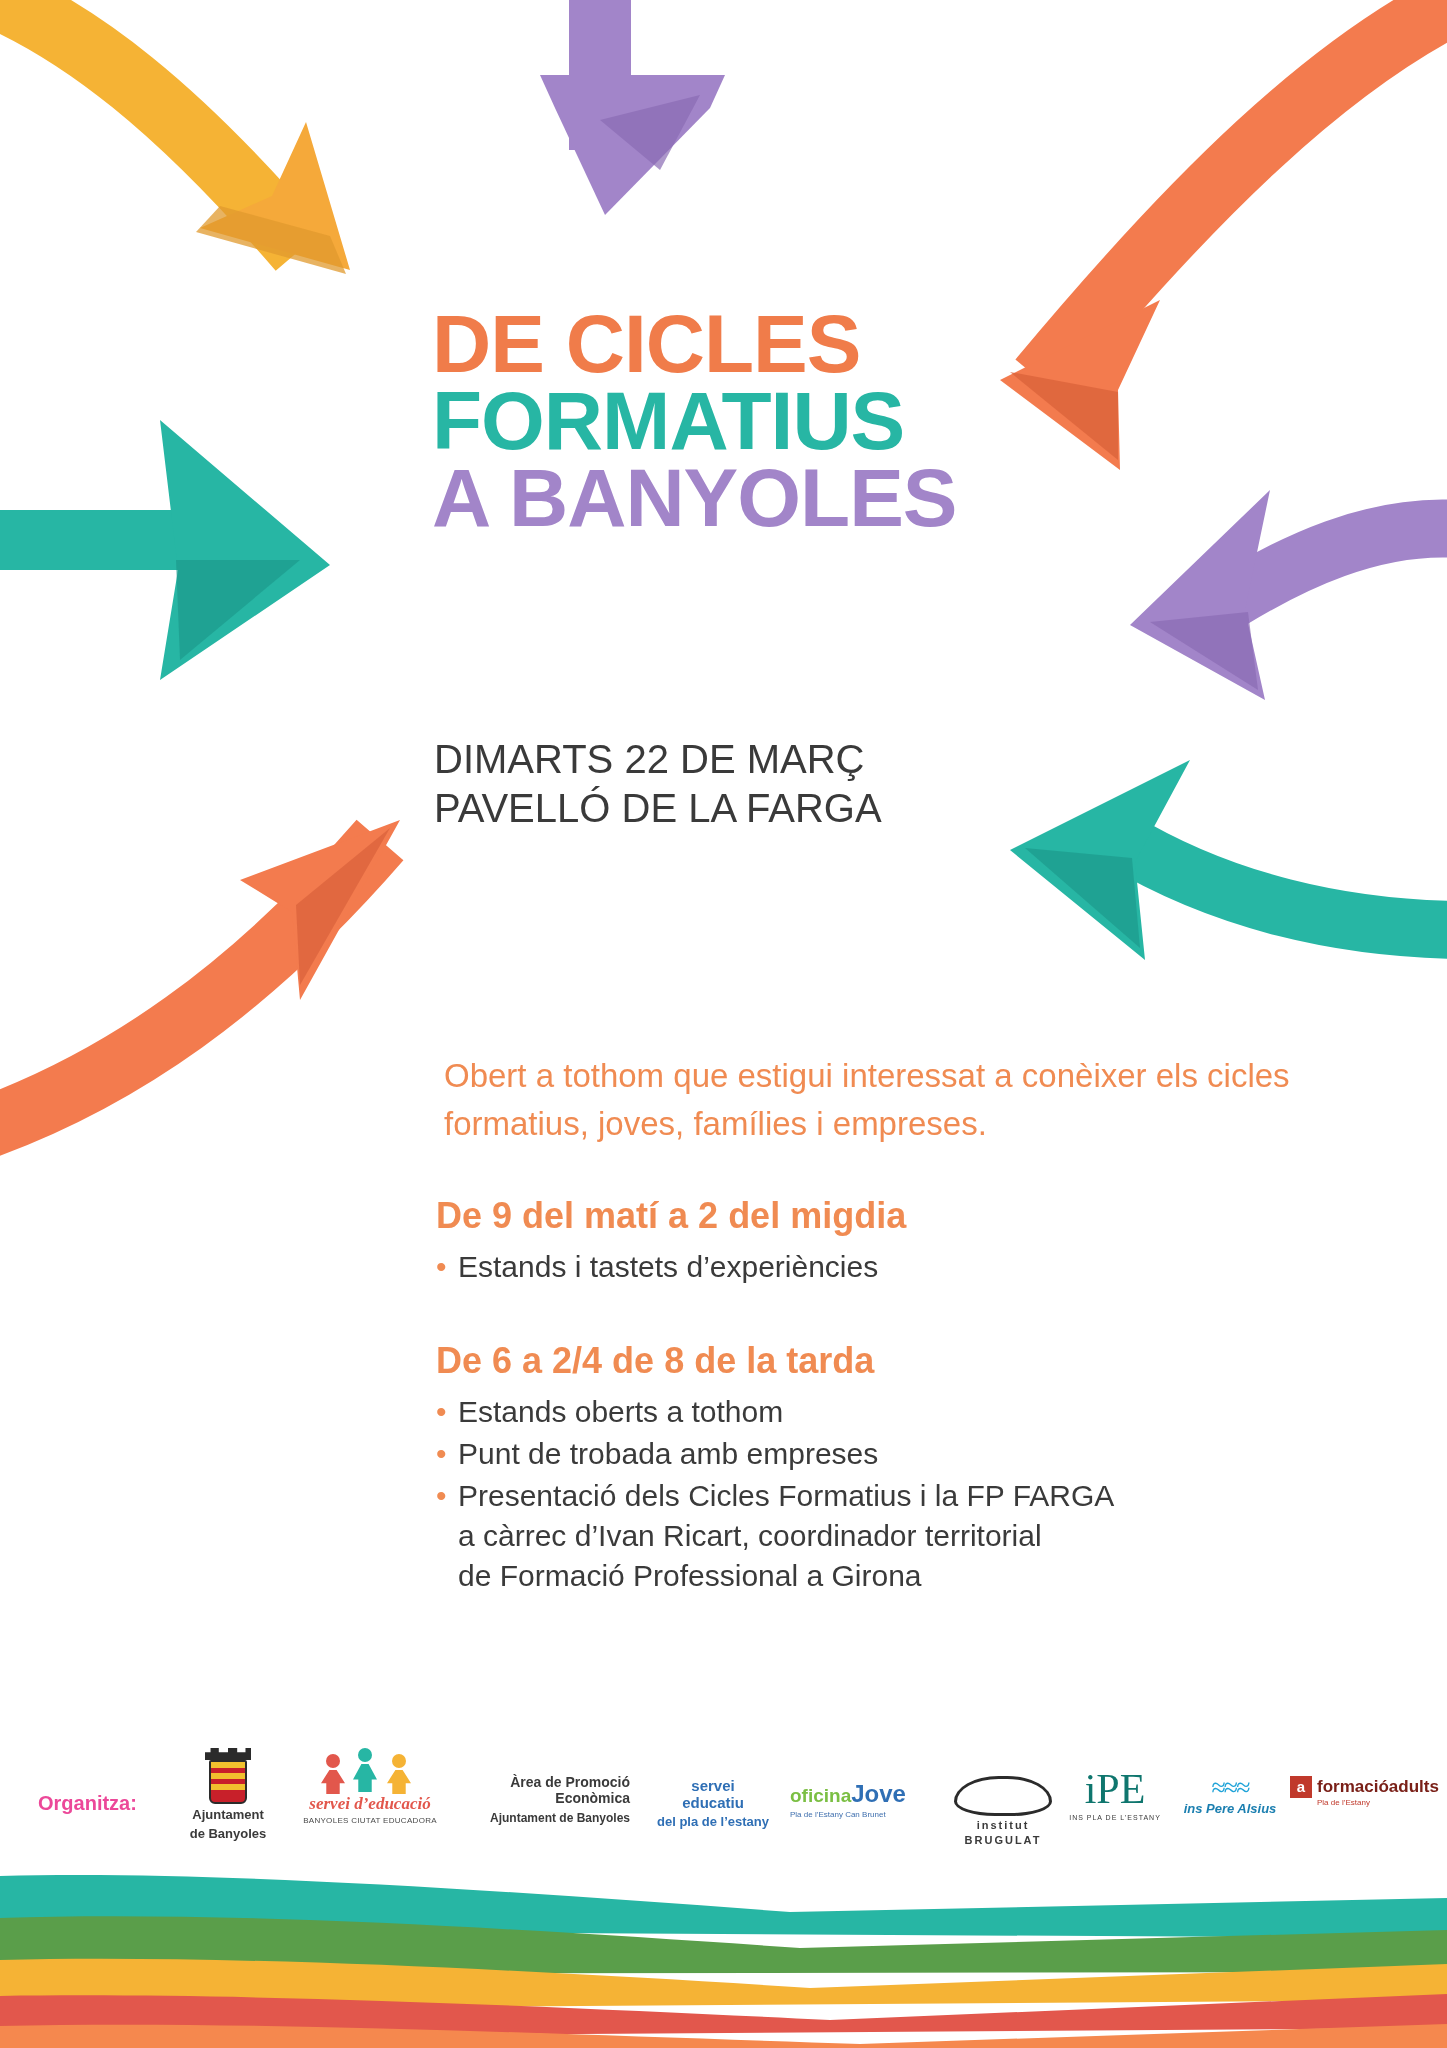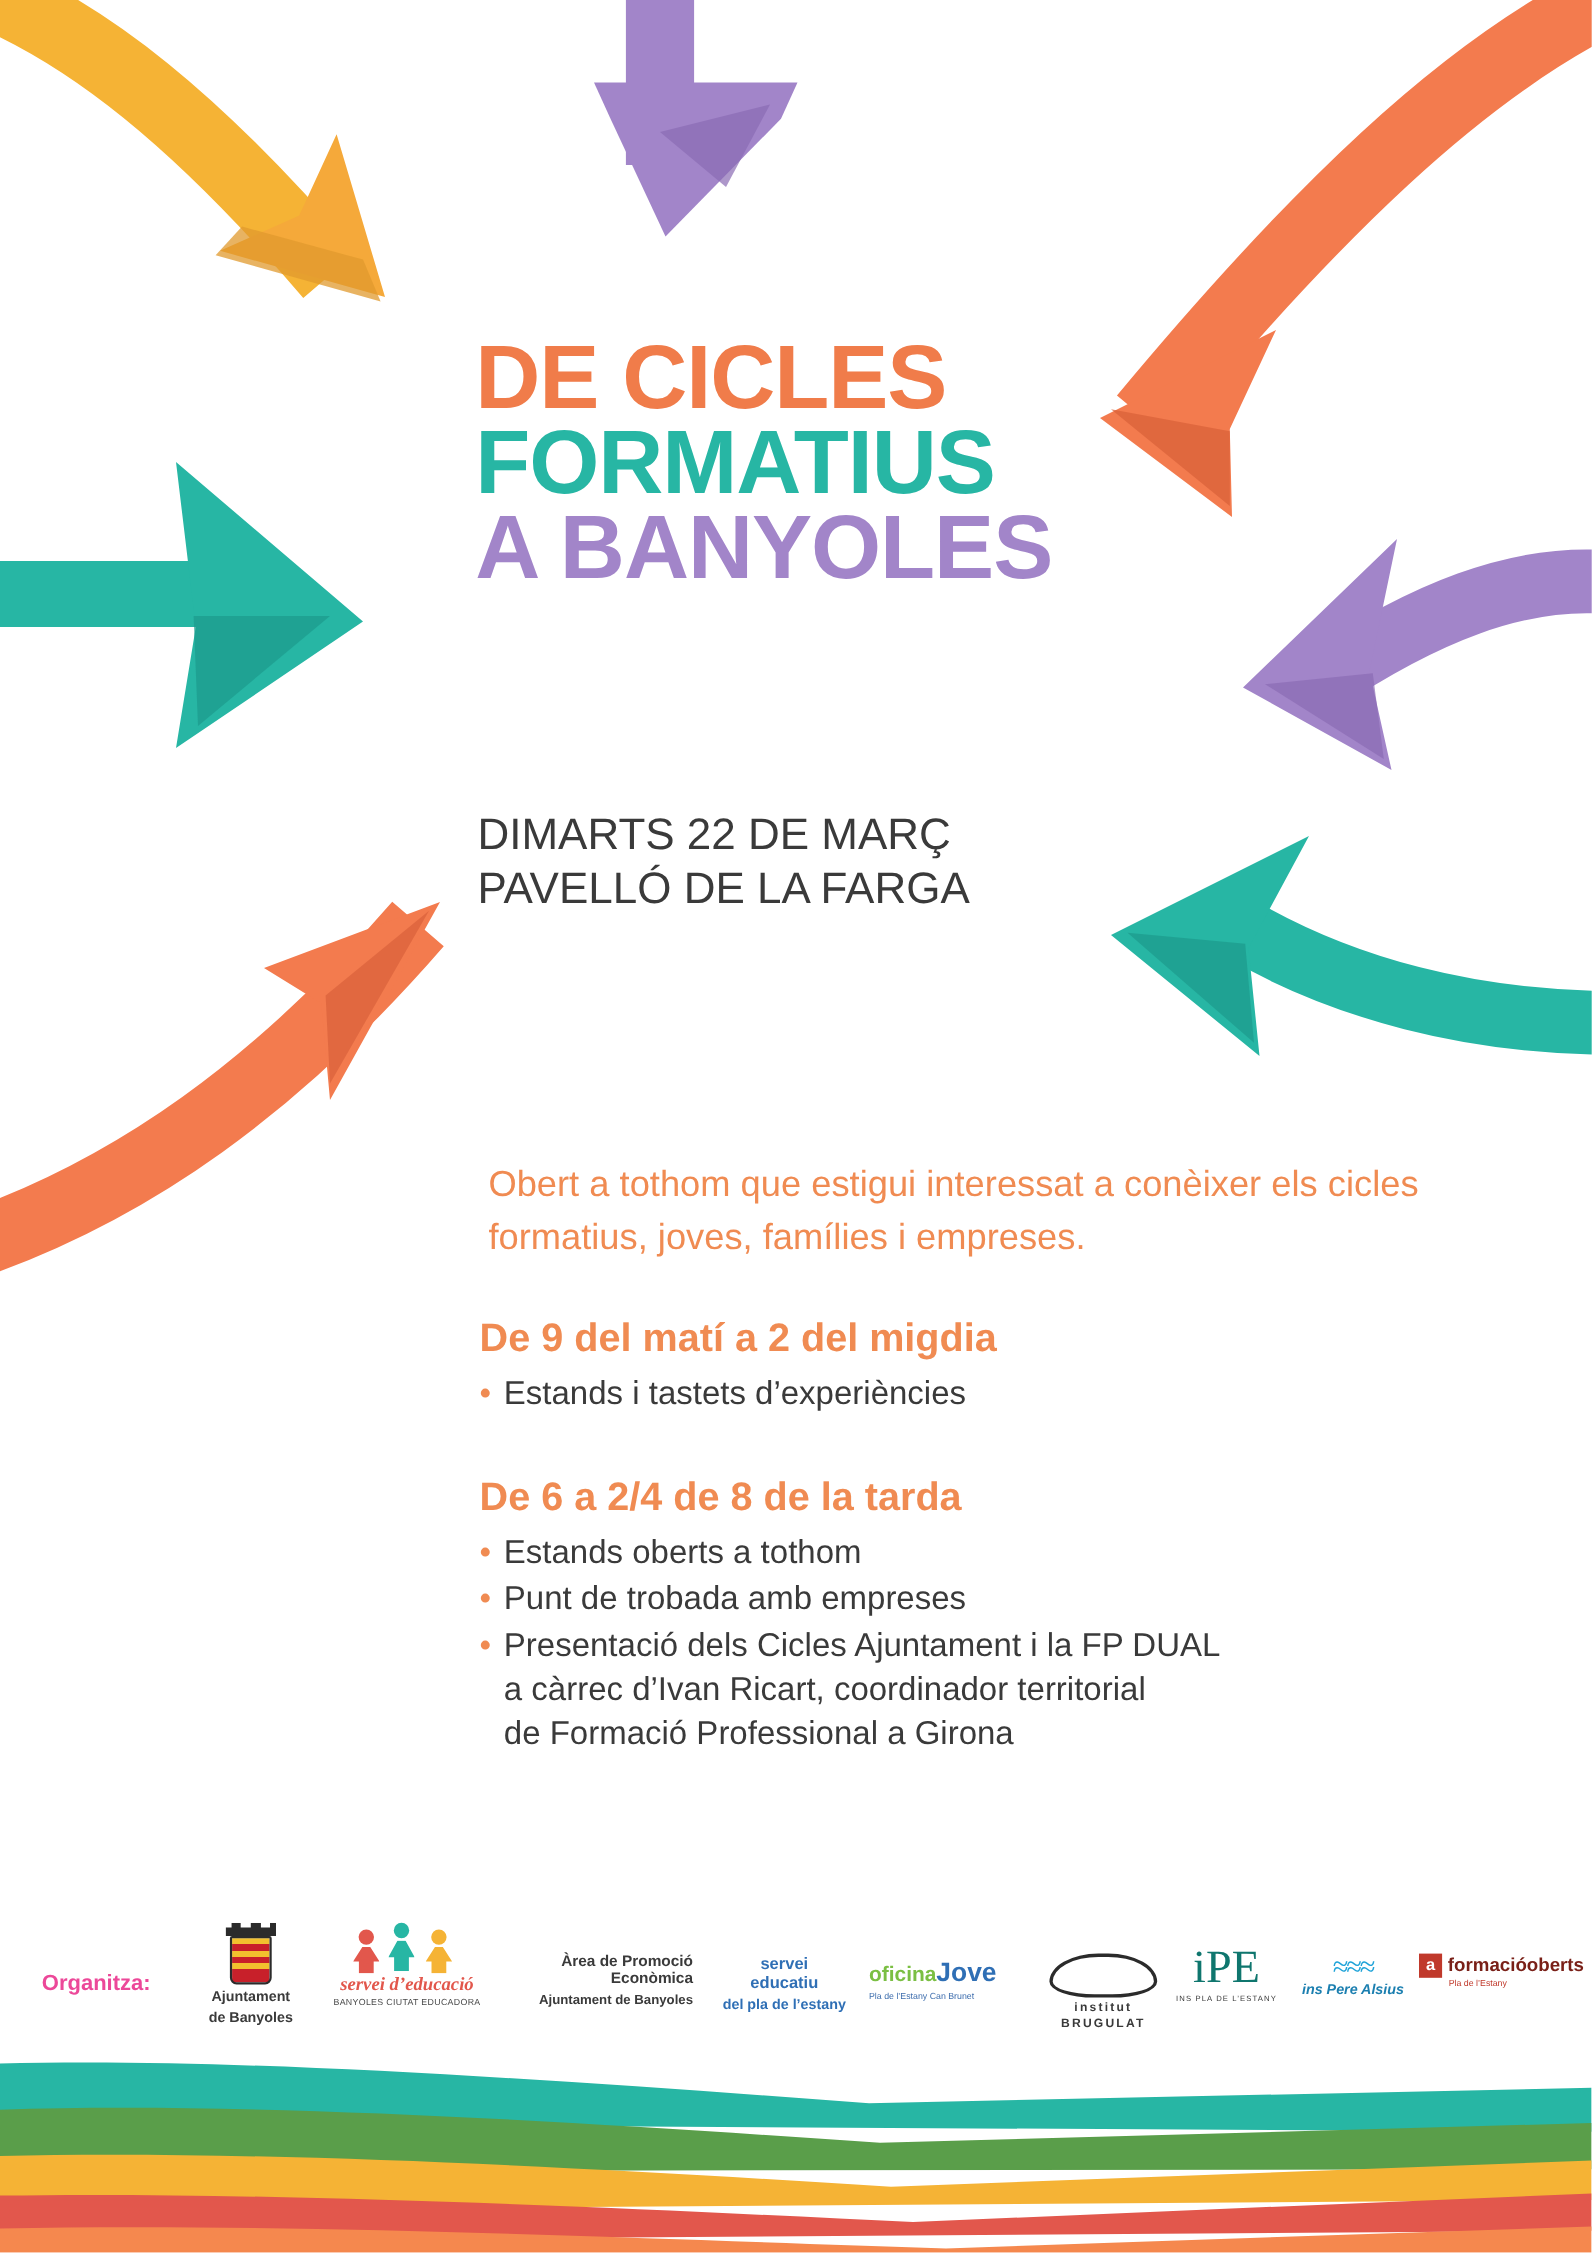--- a/index.html
+++ b/index.html
@@ -278,21 +278,21 @@
   </ul>
 </div>
 
 <div class="sched sched-2">
   <h3>De 6 a 2/4 de 8 de la tarda</h3>
   <ul>
     <li><span class="dot">•</span><span>Estands oberts a tothom</span></li>
     <li><span class="dot">•</span><span>Punt de trobada amb empreses</span></li>
     <li>
       <span class="dot">•</span>
-      <span>Presentació dels Cicles Ajuntament i la FP DUAL</span>
+      <span>Presentació dels Cicles Formatius i la FP FARGA</span>
       <span class="cont">a càrrec d’Ivan Ricart, coordinador territorial</span>
       <span class="cont">de Formació Professional a Girona</span>
     </li>
   </ul>
 </div>
 
 <div class="footer">
   <div class="organitza">Organitza:</div>
 
   <div class="logo logo-ajunt">
@@ -350,21 +350,21 @@
   </div>
 
   <div class="logo logo-alsius">
     <div class="mark">≈≈≈</div>
     <div class="nm">ins Pere Alsius</div>
   </div>
 
   <div class="logo logo-adults">
     <div class="row">
       <div class="sq">a</div>
-      <div class="nm"><span>formació</span><span>oberts</span></div>
+      <div class="nm"><span>formació</span><span>adults</span></div>
     </div>
     <div class="tiny">Pla de l’Estany</div>
   </div>
 </div>
 
 <svg id="band" viewBox="0 0 1447 180" preserveAspectRatio="none">
   <path d="M0 10 C 200 0, 500 18, 760 36 L 1447 36 L 1447 0 L 0 0 Z" fill="#ffffff"></path>
   <path d="M0 8 C 220 2, 520 24, 790 44 L 1447 30 L 1447 70 L 0 62 Z" fill="#27b6a4"></path>
   <path d="M0 50 C 230 42, 540 62, 800 80 L 1447 62 L 1447 104 L 0 106 Z" fill="#5a9e4a"></path>
   <path d="M0 92 C 240 86, 560 104, 810 120 L 1447 96 L 1447 132 L 0 142 Z" fill="#f5b335"></path>

